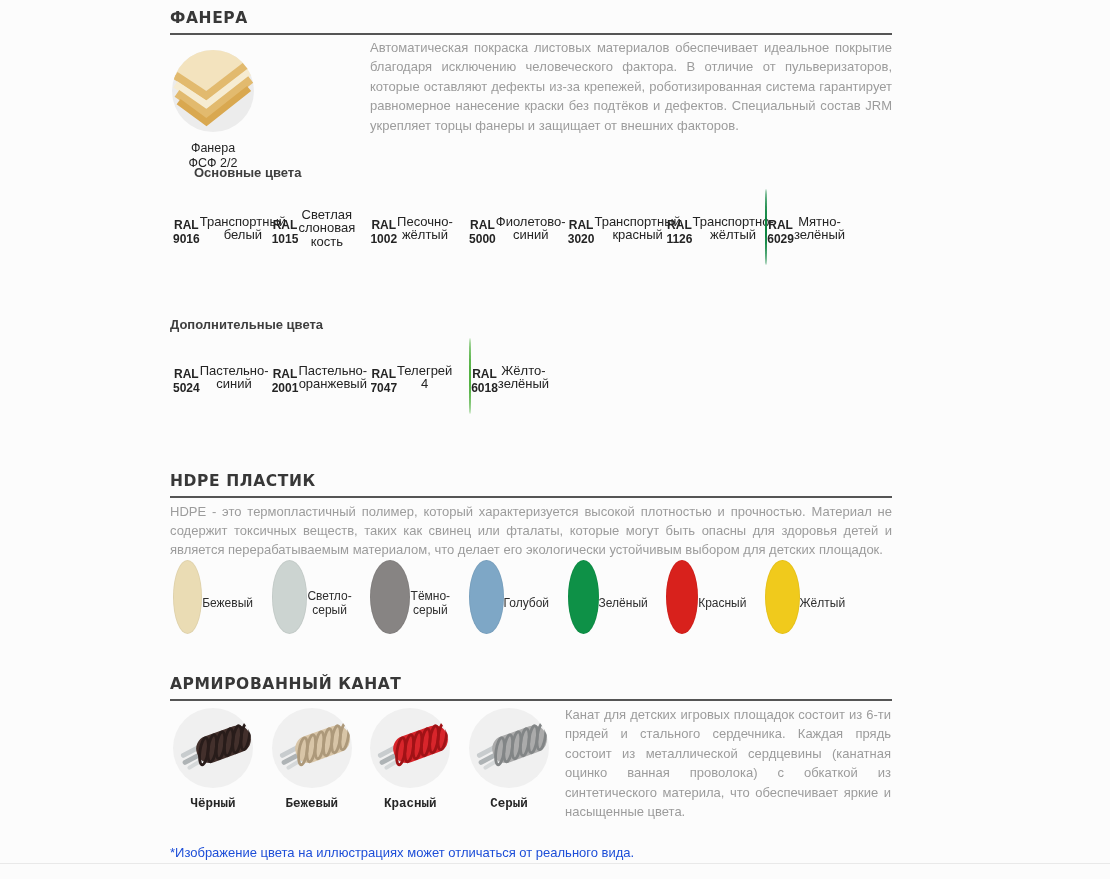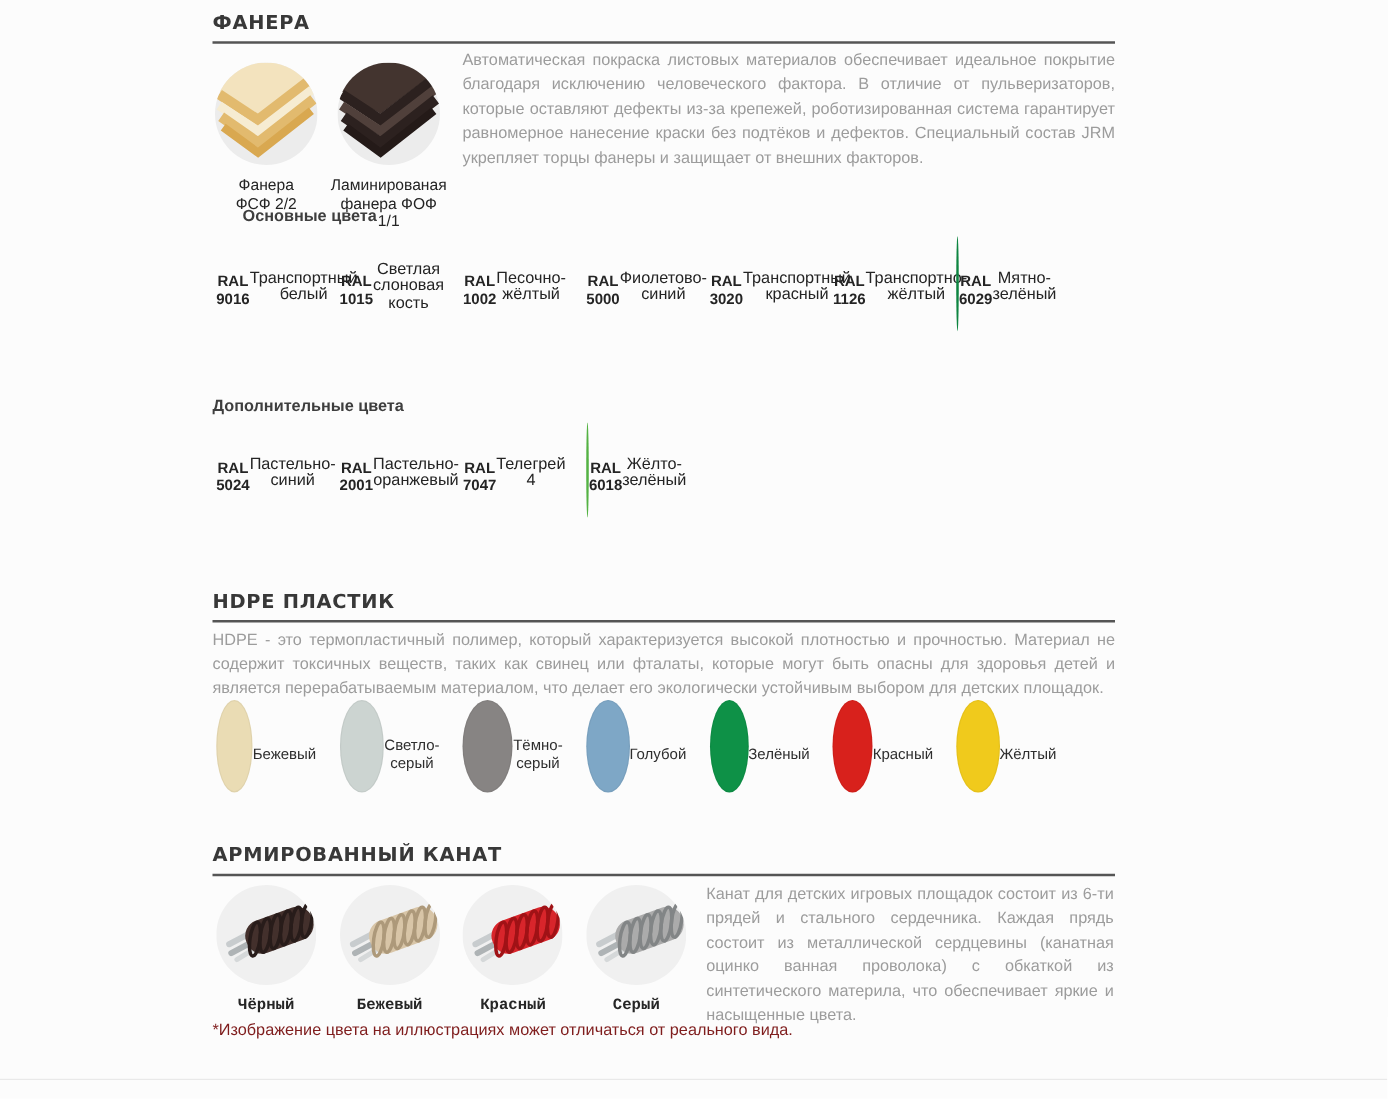--- a/index.html
+++ b/index.html
@@ -43,21 +43,21 @@
   .hdpe-name { margin-top:11px; font-size:12px; color:#2E2E2E; text-align:center; }
   .rope-name { margin-top:9px; font-size:12.5px; font-weight:600; color:#262626; text-align:center;font-family:Liberation Mono, monospace; }
   
   .fig-row { position:absolute; display:flex; }
   .fig { display:flex; flex-direction:column; align-items:center; }
   .fig svg { display:block; }
   .fig-caption {
     margin-top:9px; font-size:12.5px; line-height:14.5px; color:#242424;
     text-align:center; white-space:pre-line;
   }
-  .footnote { position:absolute; left:170px; top:816px; font-size:13px; color:#7f1d1d; }
+  .footnote { position:absolute; left:170px; top:845px; font-size:13px; color:#1d4ed8; }
   .bottom-line { position:absolute; left:0; top:863px; width:1110px; height:1px; background:#E9E9E9; }
   
   .ply-top   { fill:var(--ptop); }
   .ply-e1    { stroke:var(--pe1); }
   .ply-e2    { stroke:var(--pe2); }
   .rope-body { fill:var(--rope); }
   .rope-twist{ stroke:var(--shade); }
 </style>
 </head>
 <body>
@@ -81,39 +81,20 @@
         <g clip-path="url(#pc1)">
           <polygon class="ply-top" points="0,0 100,0 100,6 42,50 0,26"></polygon>
           <path class="ply-e1" d="M4,31 L42,56 L98,13" fill="none" stroke-width="10"></path>
           <path class="ply-e2" d="M4,42 L42,67 L98,24" fill="none" stroke-width="9"></path>
           <path class="ply-e1" d="M6,53 L42,78 L96,36" fill="none" stroke-width="10"></path>
           <path d="M8,63 L42,88 L94,47" fill="none" stroke="#D9A850" stroke-width="8"></path>
         </g>
       </svg>
       <figcaption class="fig-caption">Фанера
 ФСФ 2/2</figcaption>
-    </figure>
-    <figure class="fig" style="width: 96px; --ptop: #43342F; --pe1: #2C211F; --pe2: #50403B;">
-      <svg width="82" height="82" viewBox="0 0 100 100">
-        <defs>
-            <clipPath id="pc2">
-              <circle cx="50" cy="50" r="50"></circle>
-            </clipPath>
-          </defs>
-        <circle cx="50" cy="50" r="50" fill="#ECECEC"></circle>
-        <g clip-path="url(#pc2)">
-          <polygon class="ply-top" points="0,0 100,0 100,6 42,50 0,26"></polygon>
-          <path class="ply-e1" d="M4,31 L42,56 L98,13" fill="none" stroke-width="10"></path>
-          <path class="ply-e2" d="M4,42 L42,67 L98,24" fill="none" stroke-width="9"></path>
-          <path class="ply-e1" d="M6,53 L42,78 L96,36" fill="none" stroke-width="10"></path>
-          <path d="M8,63 L42,88 L94,47" fill="none" stroke="#241A18" stroke-width="8"></path>
-        </g>
-      </svg>
-      <figcaption class="fig-caption">Ламинированая
-фанера ФОФ 1/1</figcaption>
     </figure>
   </div>
 
   <p class="para" style="left:370px; top:38px; width:522px;">Автоматическая покраска листовых материалов обеспечивает идеальное покрытие благодаря исключению человеческого фактора. В отличие от пульверизаторов, которые оставляют дефекты из-за крепежей, роботизированная система гарантирует равномерное нанесение краски без подтёков и дефектов. Специальный состав JRM укрепляет торцы фанеры и защищает от внешних факторов.</p>
 
   <div class="sub-label" style="top:165px;margin-left:24px;">Основные цвета</div>
 
   <div class="swatch-row" style="left:173px; top:189px;">
     <div class="swatch">
       <div class="dot d76" style="--c: #F9F9F9;"></div>

